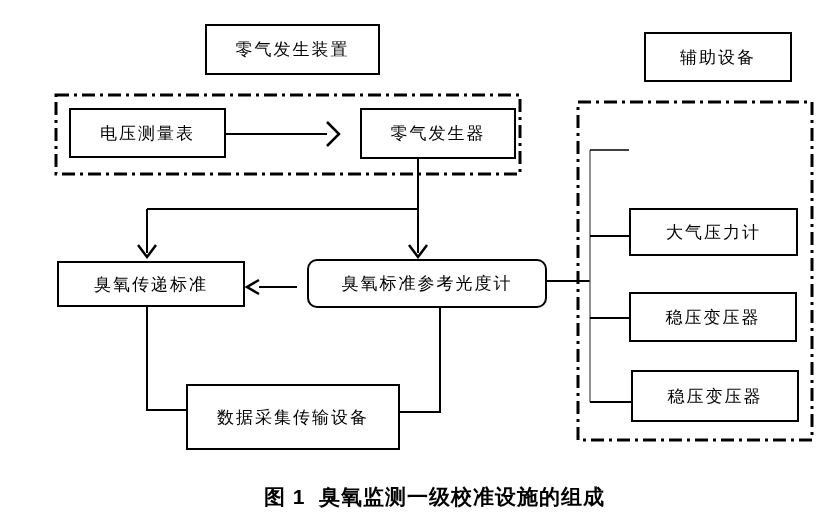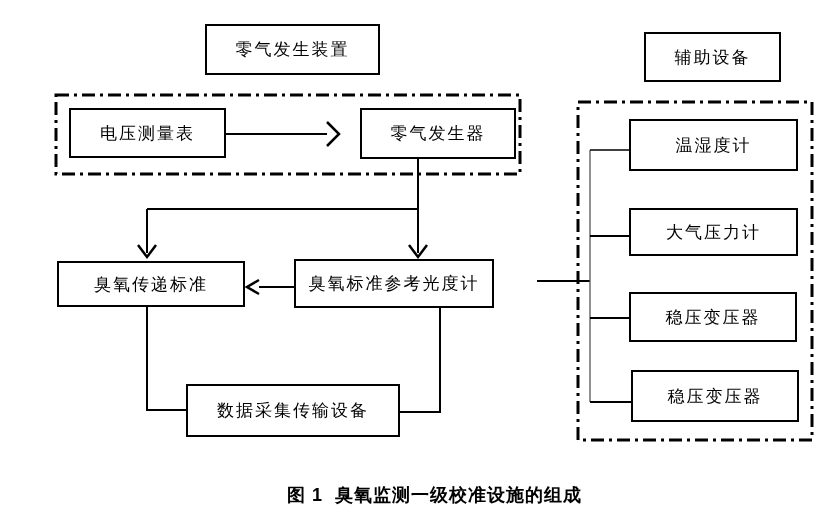--- a/index.html
+++ b/index.html
@@ -31,37 +31,37 @@
     font-size: 17px;
     letter-spacing: 2px;
     color: #000000;
     white-space: nowrap;
   }
 
   
   .n-label-zero-gas   { left: 205px; top: 24px;  width: 175px; height: 51px; }
   .n-air-compressor   { left: 69px;  top: 108px; width: 157px; height: 50px; }
   .n-zero-gas-gen     { left: 360px; top: 108px; width: 156px; height: 51px; }
-  .n-label-auxiliary  { left: 644px; top: 32px;  width: 137px; height: 50px; }
+  .n-label-auxiliary  { left: 644px; top: 32px;  width: 148px; height: 50px; }
   .n-thermo           { left: 629px; top: 119px; width: 169px; height: 52px; }
   .n-barometer        { left: 629px; top: 208px; width: 169px; height: 48px; }
   .n-voltmeter        { left: 629px; top: 292px; width: 168px; height: 50px; }
   .n-regulator        { left: 631px; top: 370px; width: 168px; height: 52px; }
   .n-ozone-transfer   { left: 57px;  top: 261px; width: 188px; height: 46px; }
-  .n-ozone-srp        { left: 294px; top: 259px; width: 200px; height: 49px; }
-  .n-data-acq         { left: 186px; top: 384px; width: 214px; height: 53px; }
+  .n-ozone-srp        { left: 307px; top: 259px; width: 240px; height: 49px; border-radius: 10px; }
+  .n-data-acq         { left: 186px; top: 384px; width: 214px; height: 66px; }
 
   .caption {
     position: absolute;
     left: 40px; right: 0;
     top: 483px;
     text-align: center;
     font-family: "Liberation Sans", "DejaVu Sans", sans-serif;
     font-weight: bold;
-    font-size: 18px;
+    font-size: 21px;
     letter-spacing: 1px;
     color: #000000;
     white-space: pre;
   }
 </style>
 </head>
 <body>
 
 <div class="page">
 
@@ -103,23 +103,20 @@
     <span>辅助设备</span>
   </div>
 
   <div class="node n-air-compressor">
     <span>电压测量表</span>
   </div>
   <div class="node n-zero-gas-gen">
     <span>零气发生器</span>
   </div>
 
-  <div class="node n-thermo">
-    <span>温湿度计</span>
-  </div>
   <div class="node n-barometer">
     <span>大气压力计</span>
   </div>
   <div class="node n-voltmeter">
     <span>稳压变压器</span>
   </div>
   <div class="node n-ozone-transfer">
     <span>臭氧传递标准</span>
   </div>
 

